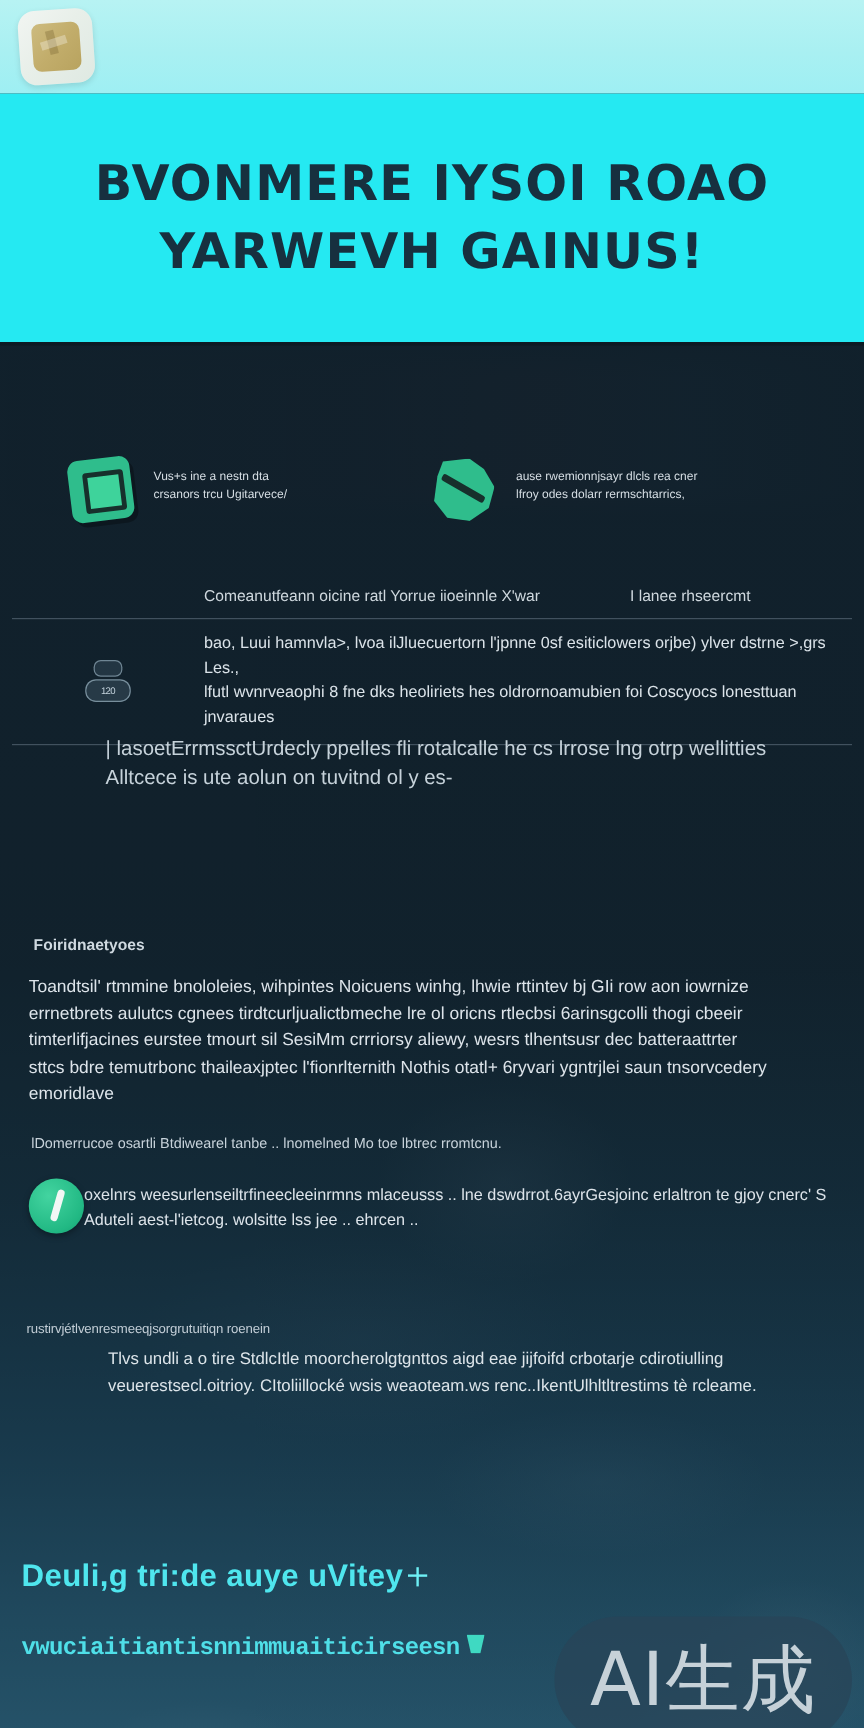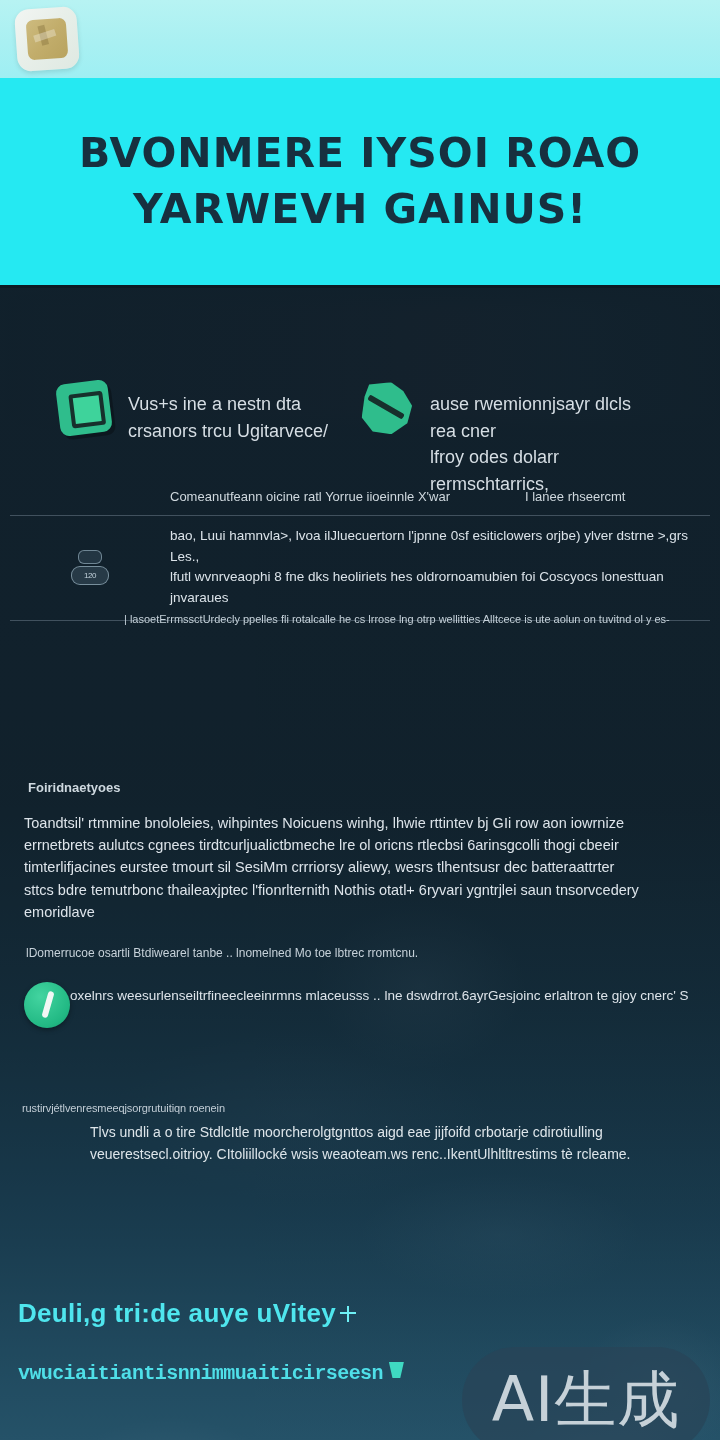--- a/index.html
+++ b/index.html
@@ -104,21 +104,21 @@
   .ico-badge{
     width:52px;height:52px;position:relative;transform:rotate(2deg);
     background:#2fbd8c;
     clip-path:polygon(16% 6%,58% 0%,82% 16%,100% 44%,92% 78%,62% 100%,26% 96%,4% 70%,8% 30%);
     box-shadow:3px 4px 0 rgba(0,0,0,.28);
   }
   .ico-badge:after{
     content:"";position:absolute;left:6px;top:22px;width:40px;height:6px;
     background:#17302c;transform:rotate(28deg);border-radius:2px;
   }
-  .feat-txt{font-size:18px;color:#d6dee4;line-height:1.48;padding-top:9px;}
+  .feat-txt{font-size:10px;color:#d6dee4;line-height:1.48;padding-top:9px;}
   .feat-txt .l2{display:block;}
 
   
   .table{
     position:absolute;left:10px;top:480px;width:700px;
   }
   .t-head{display:flex;padding:9px 0 11px 0;}
   .t-head .c1{width:160px;flex:0 0 auto;}
   .t-head .c2{flex:1 1 auto;font-size:13px;color:#cfd8de;}
   .t-head .c3{width:185px;flex:0 0 auto;font-size:13px;color:#cfd8de;}
@@ -133,21 +133,21 @@
   }
   .pill-md{
     width:36px;height:17px;border-radius:9px;
     border:1.5px solid rgba(175,200,215,.6);
     background:rgba(120,150,170,.22);
     display:flex;align-items:center;justify-content:center;
     font-size:8px;color:#c3d2dc;letter-spacing:-.5px;
   }
   .t-note{
     position:absolute;left:88px;top:612px;width:560px;
-    font-size:11px;color:#c6d2da;line-height:1.4;margin-left:36px;
+    font-size:17px;color:#c6d2da;line-height:1.4;
   }
 
   
   .sec-head{
     position:absolute;left:28px;top:780px;
     font-size:13px;color:#cfd9e0;font-weight:600;
   }
   .sec-para{
     position:absolute;left:24px;top:812px;width:624px;
     font-size:14.5px;color:#dde4ea;line-height:1.53;
@@ -279,20 +279,21 @@
   <div class="t-note">| lasoetErrmssctUrdecly ppelles fli rotalcalle he cs lrrose lng otrp wellitties Alltcece is ute aolun on tuvitnd ol y es-</div>
 
   <div class="sec-head">Foiridnaetyoes</div>
   <div class="sec-para">Toandtsil' rtmmine bnololeies, wihpintes Noicuens winhg, lhwie rttintev bj GIi row aon iowrnize errnetbrets aulutcs cgnees tirdtcurljualictbmeche lre ol oricns rtlecbsi 6arinsgcolli thogi cbeeir timterlifjacines eurstee tmourt sil SesiMm crrriorsy aliewy, wesrs tlhentsusr dec batteraattrter sttcs bdre temutrbonc thaileaxjptec l'fionrlternith Nothis otatl+ 6ryvari ygntrjlei saun tnsorvcedery emoridlave</div>
   <div class="sec-line2">lDomerrucoe osartli Btdiwearel tanbe .. lnomelned Mo toe lbtrec rromtcnu.</div>
 
   <div class="note">
     <div class="note-ico"></div>
     <div class="note-txt">
       <div>oxelnrs weesurlenseiltrfineecleeinrmns mlaceusss .. lne dswdrrot.6ayrGesjoinc erlaltron te gjoy cnerc' S</div>
+      <div>Aduteli aest-l'ietcog. wolsitte lss jee .. ehrcen ..</div>
     </div>
   </div>
 
   <div class="cap">rustirvjétlvenresmeeqjsorgrutuitiqn roenein</div>
   <div class="cap-para">
     <div>Tlvs undli a o tire StdlcItle moorcherolgtgnttos aigd eae jijfoifd crbotarje cdirotiulling</div>
     <div>veuerestsecl.oitrioy. CItoliillocké wsis weaoteam.ws renc..IkentUlhltltrestims tè rcleame.</div>
   </div>
 
   <div class="foot1">

